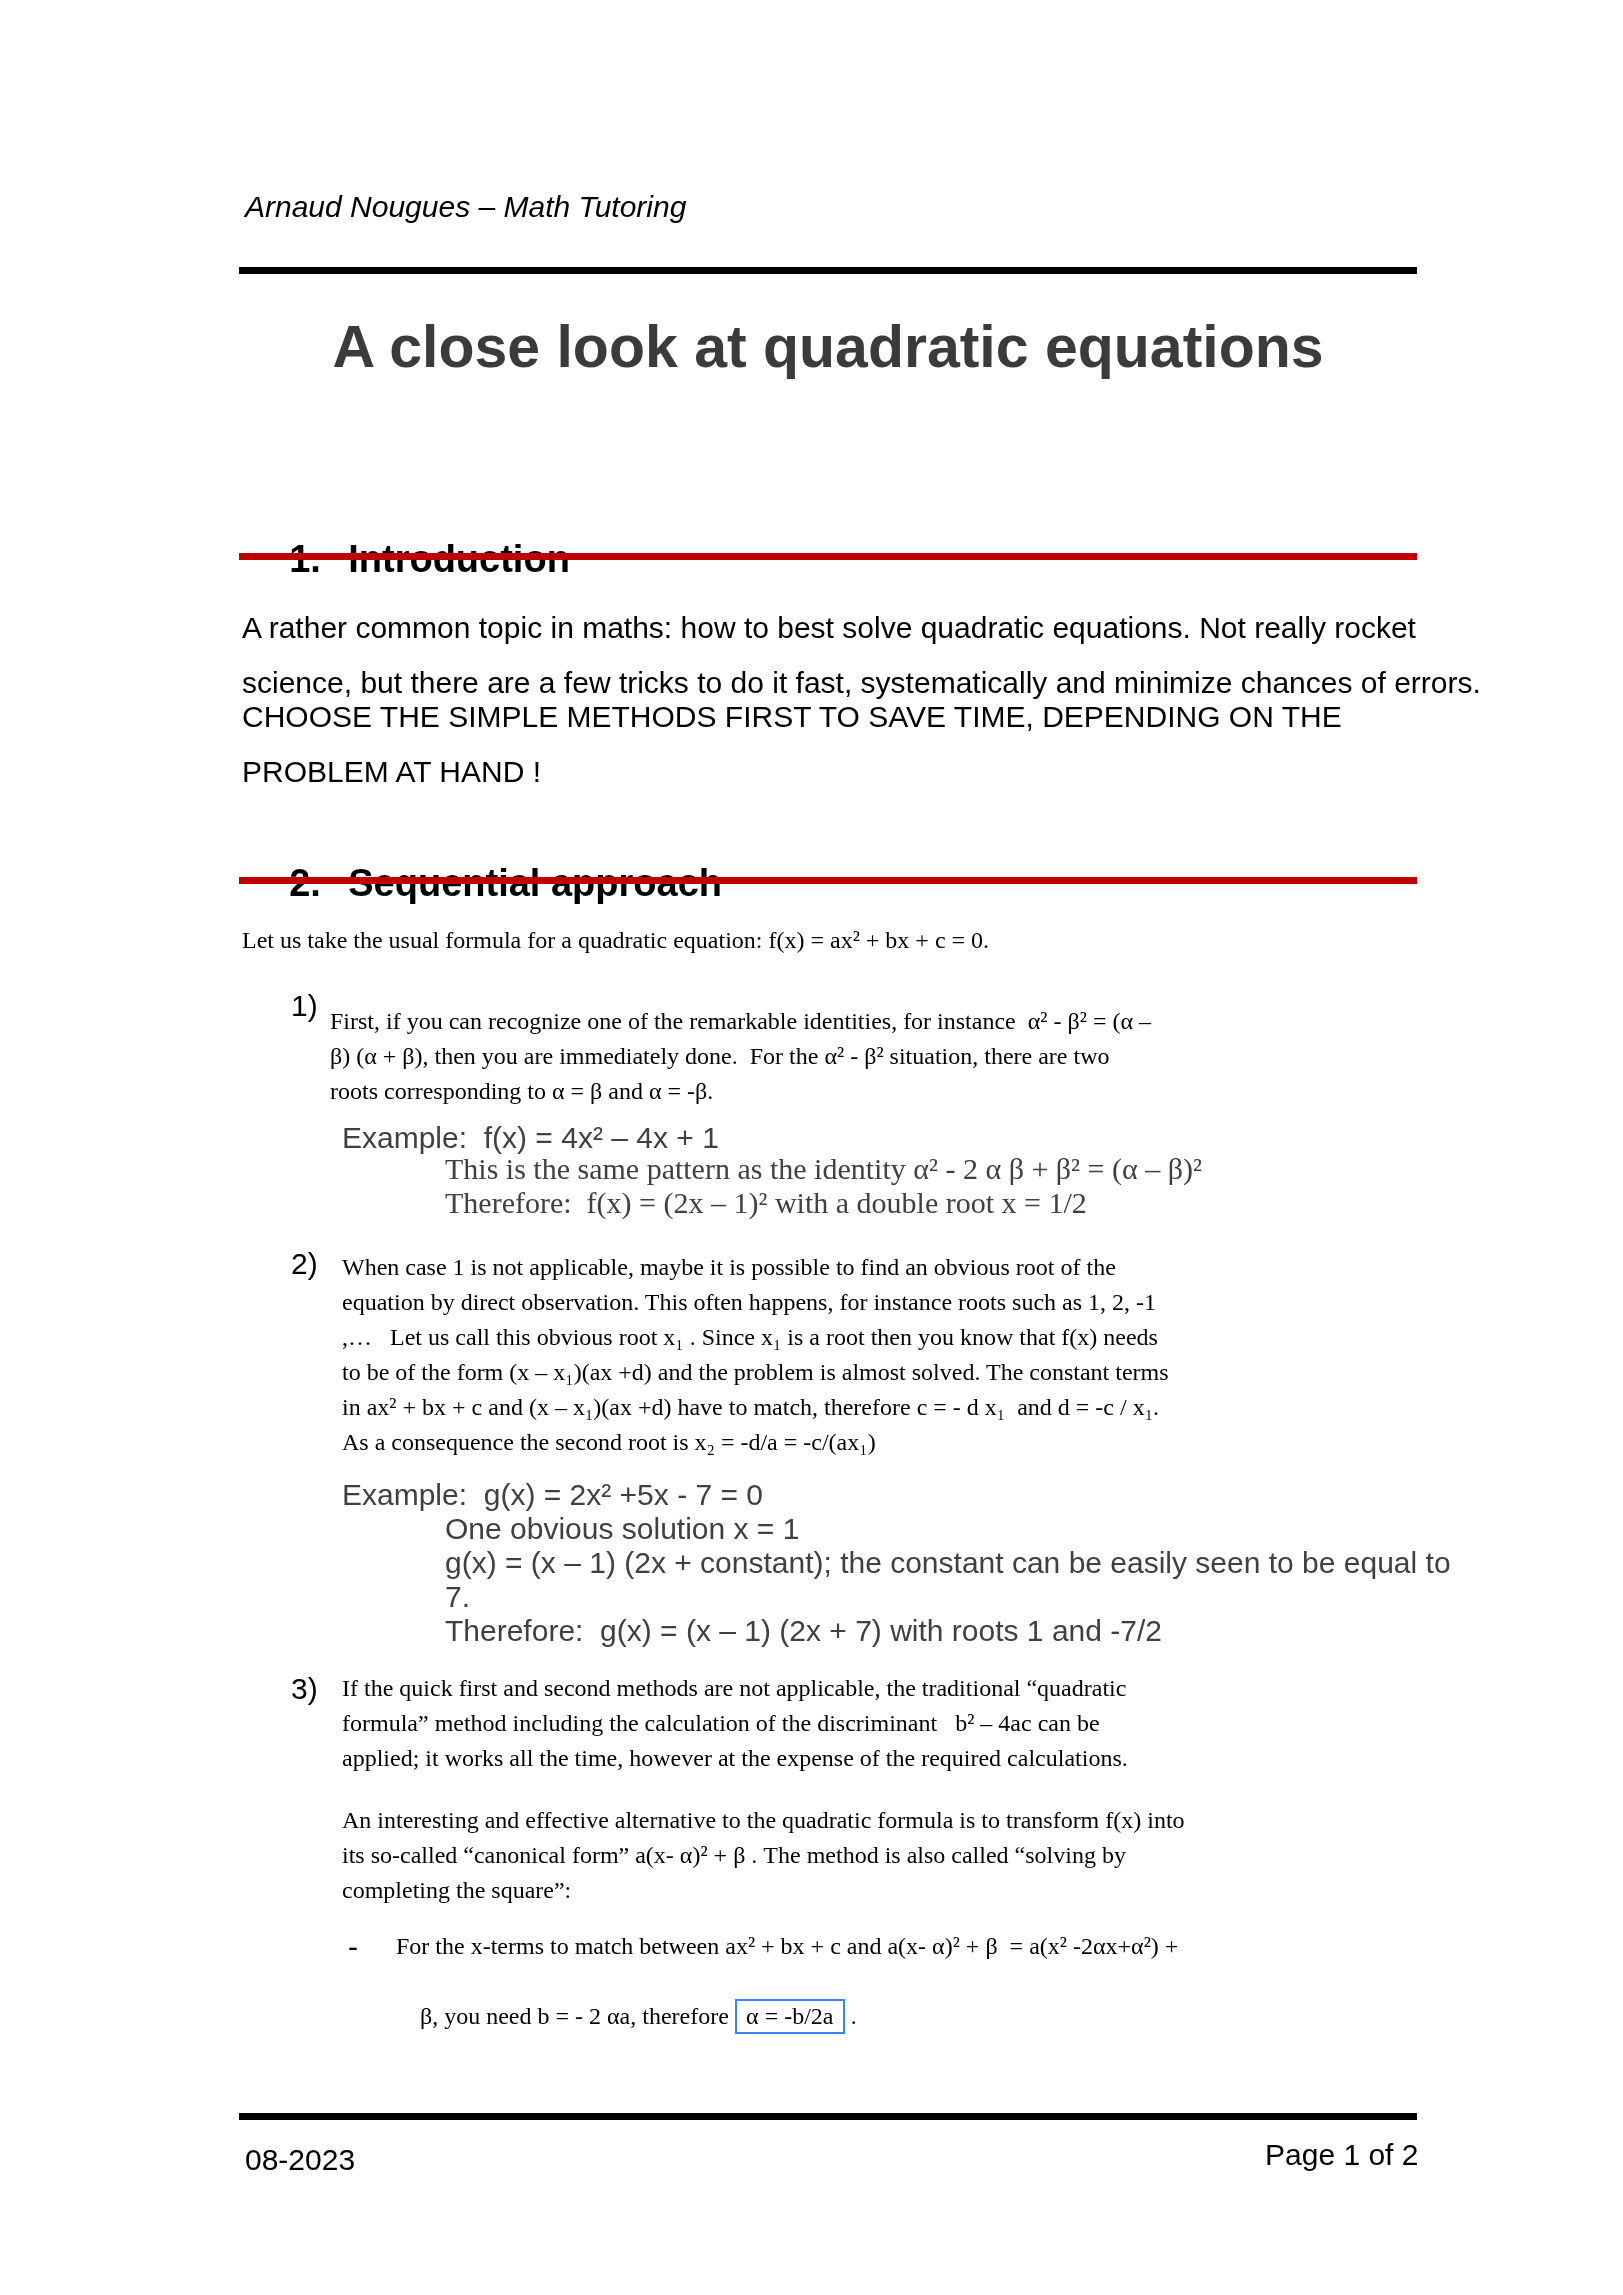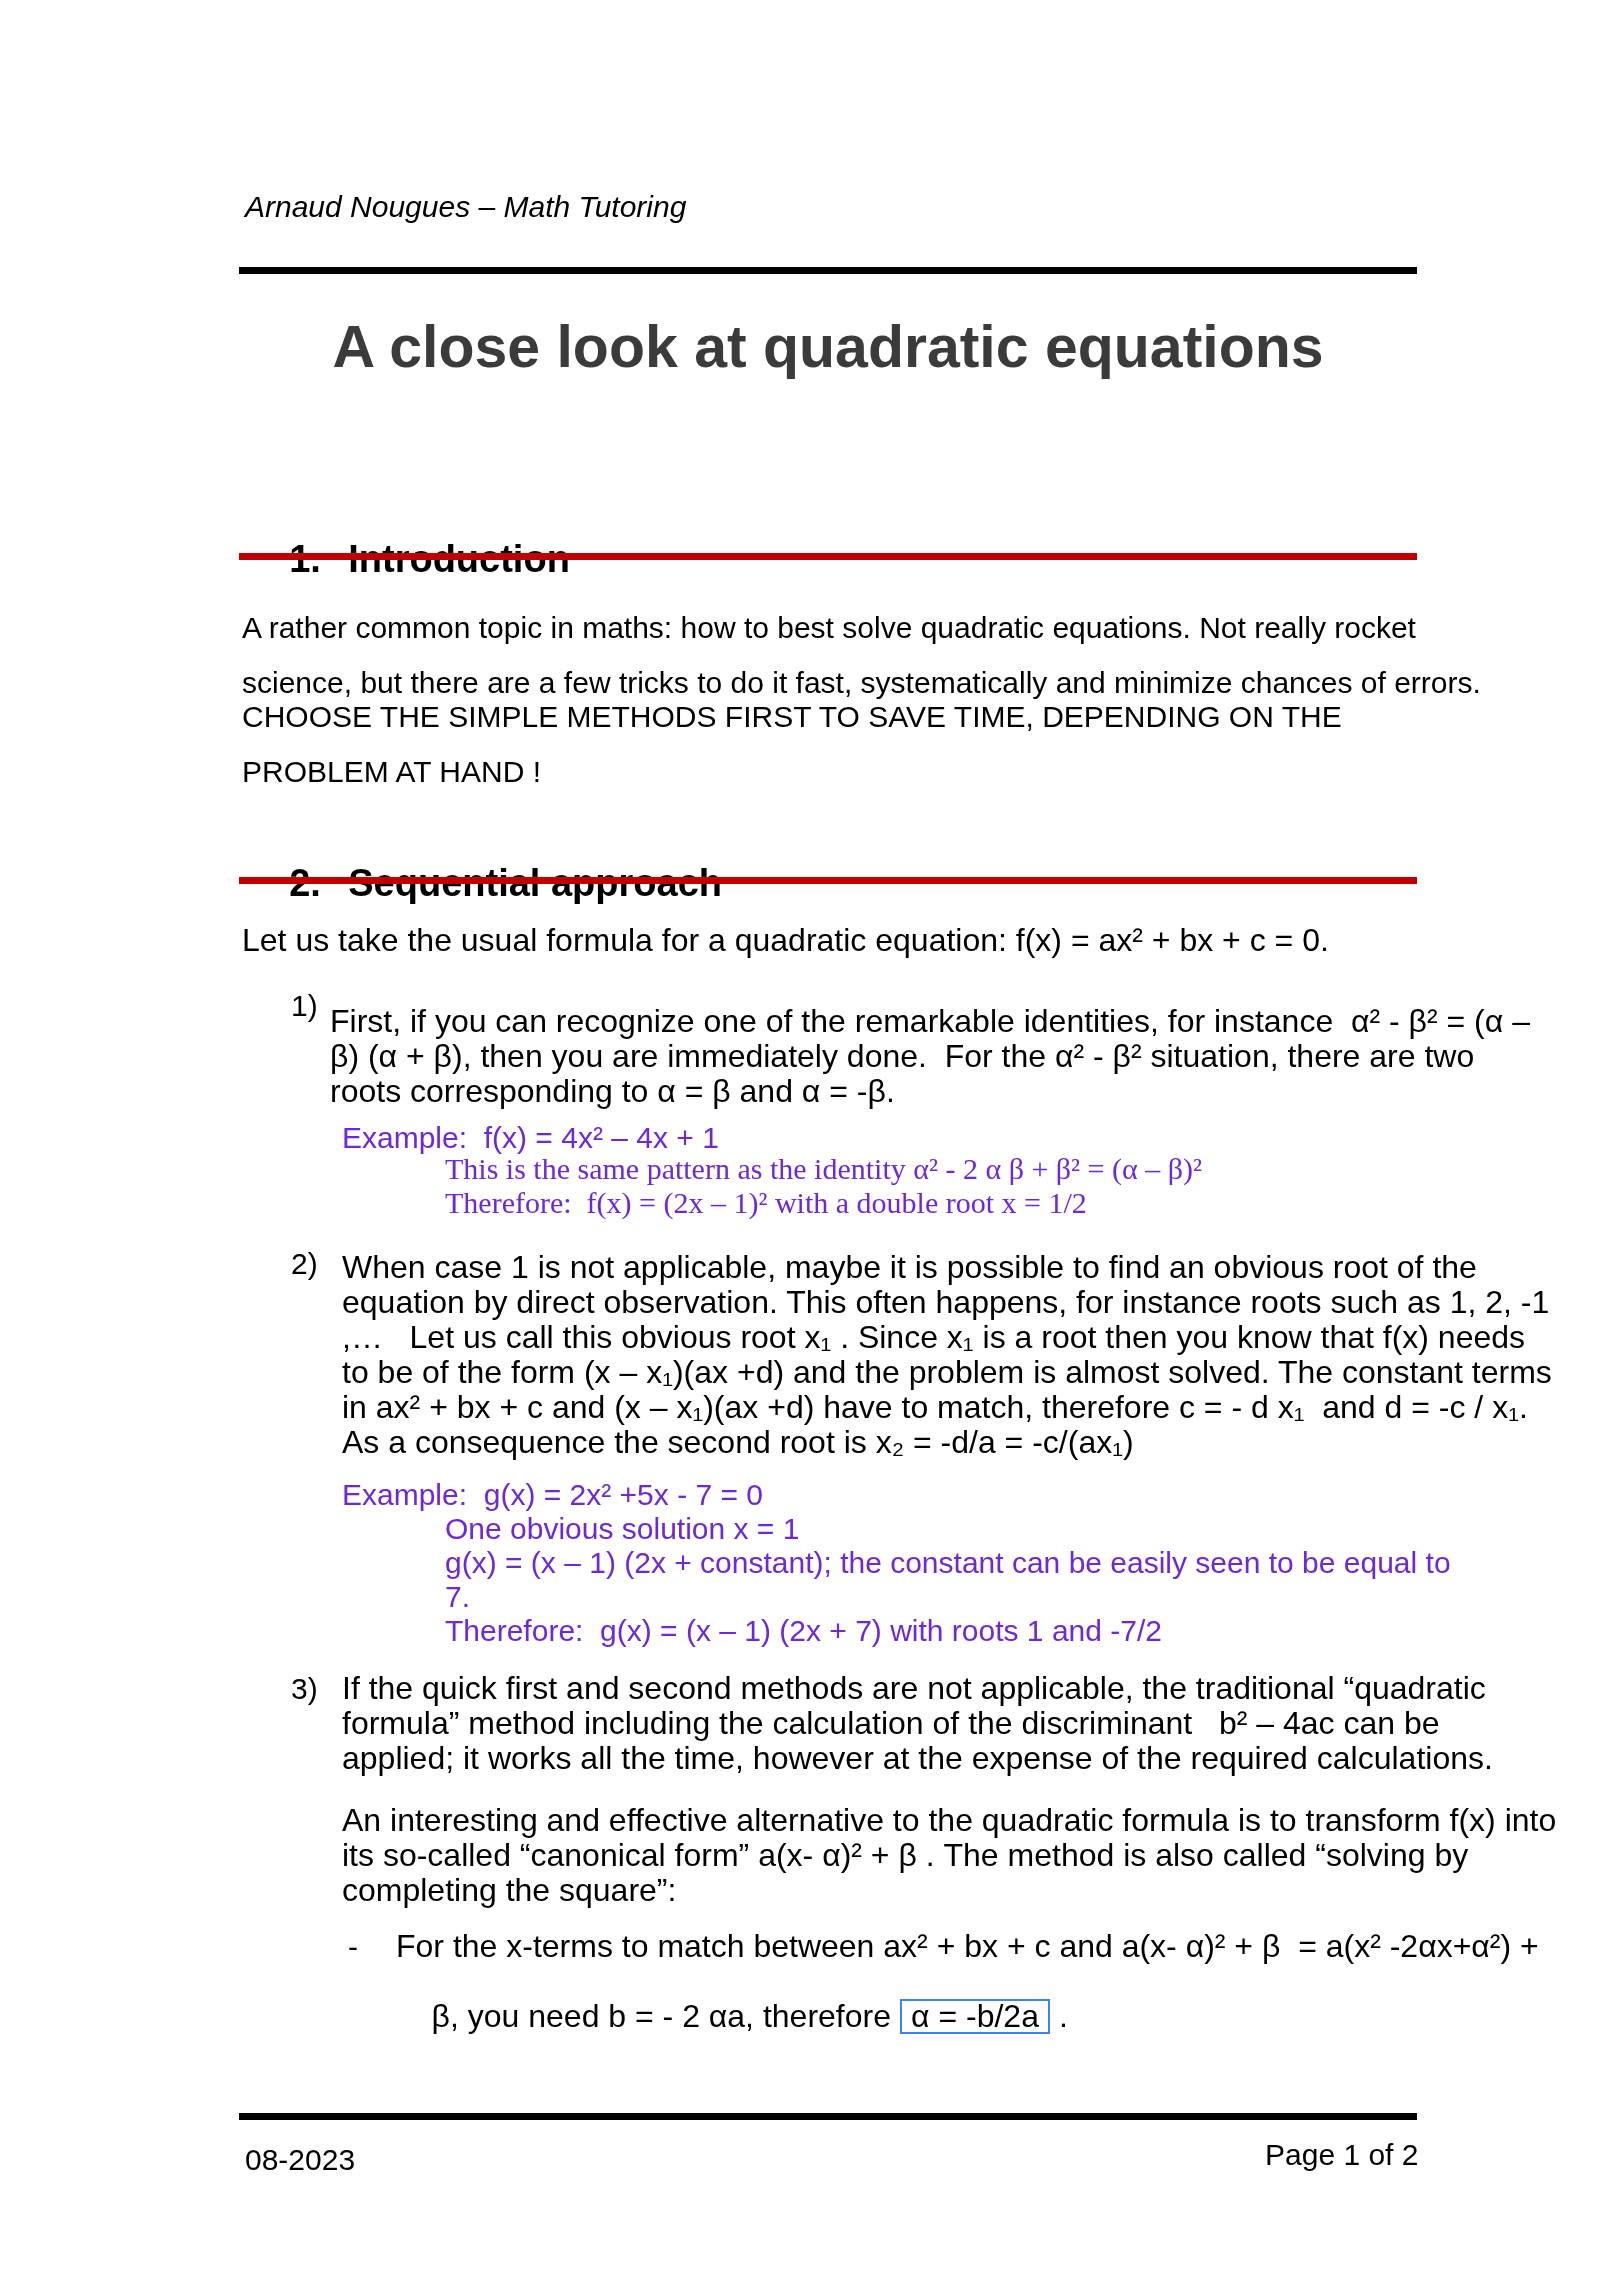--- a/index.html
+++ b/index.html
@@ -7,23 +7,23 @@
     position: relative;
     width: 1624px;
     height: 2295px;
     background: #ffffff;
     font-family: "Liberation Sans", "DejaVu Sans", sans-serif;
     color: #000000;
     overflow: hidden;
   }
   .abs { position: absolute; white-space: pre; }
   .multiline { white-space: pre; }
-  .body-txt { font-size: 32px; line-height: 35px; }
+  .body-txt { font-size: 24px; line-height: 35px; font-family: Liberation Serif, serif; }
   .para-txt { font-size: 30px; line-height: 55px; }
-  .red-txt  { color: #6d28d9; font-size: 30px; line-height: 34px; }
+  .red-txt  { color: #404040; font-size: 30px; line-height: 34px; }
   .rule { position: absolute; width: 1178px; left: 239px; }
   .rule-black { background: #000000; height: 7.2px; }
   .rule-red   { background: #C00000; height: 6.5px; }
   .doc-title {
     left: 239px; width: 1178px; text-align: center;
     font-size: 59px; font-weight: bold; color: #3B3B3B; line-height: 68px;
   }
   .heading { font-size: 38px; font-weight: bold; line-height: 43px; }
   .hnum { display: inline-block; width: 59px; }
   .header-txt { font-size: 30px; line-height: 35px; font-style: italic; }

